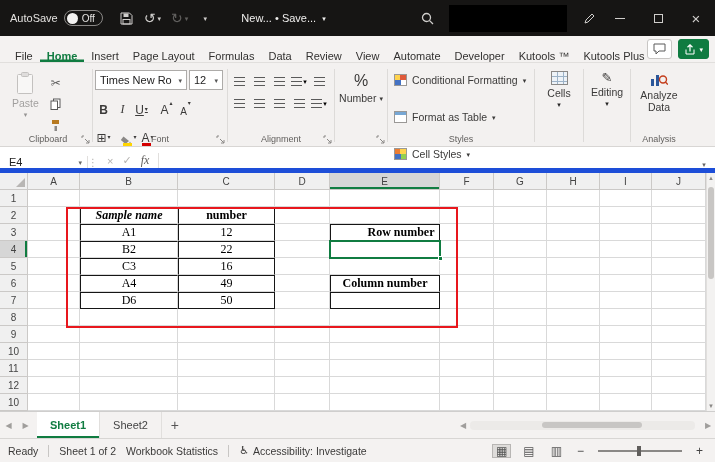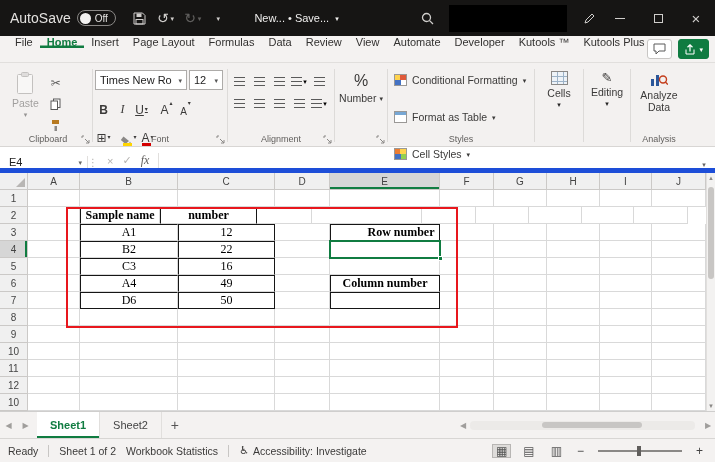--- a/index.html
+++ b/index.html
@@ -3,39 +3,39 @@
 <meta charset="utf-8">
 <style>
 *{margin:0;padding:0;box-sizing:border-box}
 body{width:715px;height:462px;position:relative;overflow:hidden;background:#fff;
   font-family:"Liberation Sans","DejaVu Sans",sans-serif;font-size:11px;color:#252423}
 button{font:inherit;border:0;background:none;padding:0;cursor:default}
 
 
 .titlebar{height:36px;background:#161514;display:flex;align-items:center;color:#d8d6d4;padding-left:10px}
 .autosave{display:flex;align-items:center;gap:6px;margin-right:12px}
-.as-label{font-size:14px;color:#e3e1df}
+.as-label{font-size:11px;color:#e3e1df}
 .as-pill{display:flex;align-items:center;gap:4px;border:1px solid #8a8886;border-radius:9px;height:16px;padding:1px 7px 1px 2px}
 .as-knob{width:11px;height:11px;border-radius:50%;background:#f3f2f1}
 .as-state{font-size:10px;color:#e3e1df}
 .tbtn{height:28px;min-width:24px;display:flex;align-items:center;justify-content:center;color:#d0cecc;gap:2px;padding:0 5px}
 .tbtn .glyph{font-size:14px;line-height:1}
 .tbtn.dim{opacity:.4}
 .chev{font-size:7px;line-height:1;color:inherit}
 .doc-title{display:flex;align-items:center;gap:6px;margin-left:24px;font-size:11px;color:#f0efee;white-space:nowrap}
 .tspacer{flex:1}
 .redacted{width:118px;height:27px;background:#000;margin:0 10px}
 .winbtn{width:38px;height:36px;display:flex;align-items:center;justify-content:center;color:#d0cecc}
 .minglyph{width:10px;height:1px;background:#d0cecc;display:block}
 .restglyph{width:9px;height:9px;border:1px solid #d0cecc;display:block}
 .xglyph{font-size:15px;line-height:1}
 
 
 .menubar{height:27px;background:#f4f2f1;display:flex;align-items:stretch;border-bottom:1px solid #e1dfdd;padding:0 6px 0 8px}
-.mtabs{display:flex;align-items:flex-start;overflow:hidden}
+.mtabs{display:flex;align-items:flex-end;overflow:hidden}
 .mtab{display:flex;align-items:center;padding:0 7px;font-size:11px;color:#323130;white-space:nowrap}
 .mtab.active{font-weight:bold;color:#107c41;box-shadow:inset 0 -2.5px 0 #107c41}
 .mright{margin-left:auto;display:flex;align-items:center;gap:6px}
 .mbtn{height:20px;padding:0 5px;border:1px solid #c8c6c4;border-radius:3px;background:#fff;display:flex;align-items:center;gap:3px;color:#444}
 .mbtn.share{background:#0f7b41;border-color:#0f7b41;color:#fff}
 
 
 .ribbon{height:84px;background:#f3f1f0;display:flex;align-items:stretch;padding:2px 2px 0 4px;border-bottom:1px solid #d8d6d4}
 .rgroup{position:relative;display:flex;flex-direction:column;padding:2px 2px 14px;flex:none}
 .rgdiv{width:1px;background:#dddbd9;margin:4px 0}
@@ -484,21 +484,21 @@
         <div class="gcell gc" style="width: 110px;"></div>
         <div class="gcell gc" style="width: 54px;"></div>
         <div class="gcell gc" style="width: 53px;"></div>
         <div class="gcell gc" style="width: 53px;"></div>
         <div class="gcell gc" style="width: 52px;"></div>
         <div class="gcell gc" style="width: 54px;"></div>
       </div>
       <div class="grow">
         <div class="gcell grh" style="width: 28px;">2</div>
         <div class="gcell gc" style="width: 52px;"></div>
-        <div class="gcell gc serif b" style="width: 80px; border-top: 1px solid rgb(22, 22, 22); border-left: 1px solid rgb(22, 22, 22);">Sample name</div>
+        <div class="gcell gc serif b" style="width: 98px; border-top: 1px solid rgb(22, 22, 22); border-left: 1px solid rgb(22, 22, 22); font-style: italic;">Sample name</div>
         <div class="gcell gc serif b" style="width: 97px; border-top: 1px solid rgb(22, 22, 22); border-left: 1px solid rgb(22, 22, 22); border-right: 1px solid rgb(22, 22, 22);">number</div>
         <div class="gcell gc" style="width: 55px;"></div>
         <div class="gcell gc" style="width: 110px;"></div>
         <div class="gcell gc" style="width: 54px;"></div>
         <div class="gcell gc" style="width: 53px;"></div>
         <div class="gcell gc" style="width: 53px;"></div>
         <div class="gcell gc" style="width: 52px;"></div>
         <div class="gcell gc" style="width: 54px;"></div>
       </div>
       <div class="grow">

